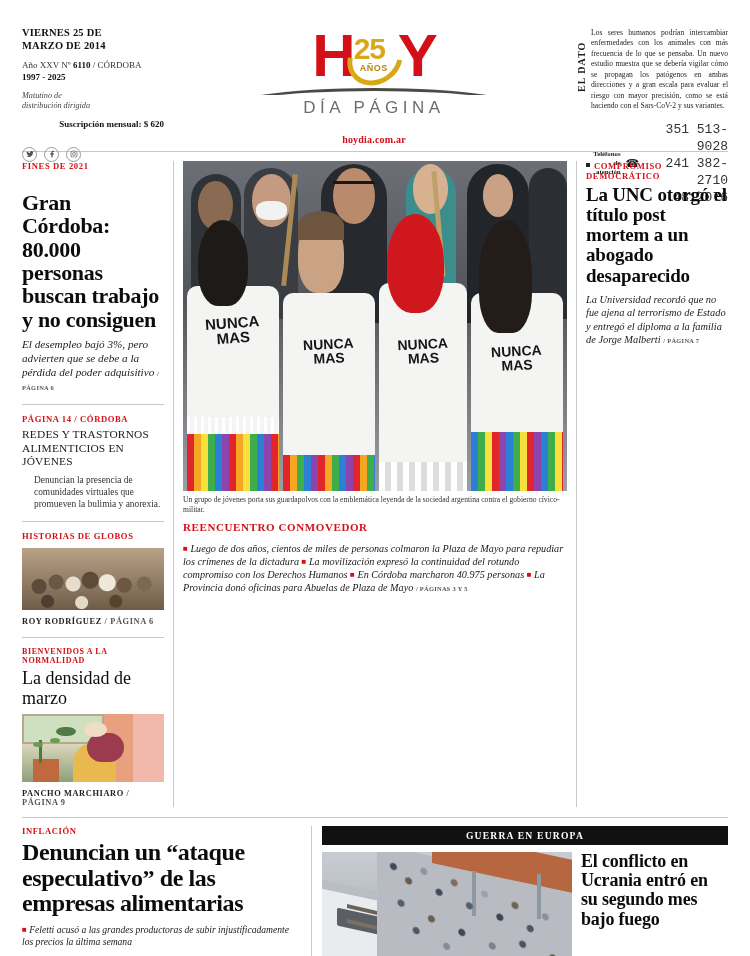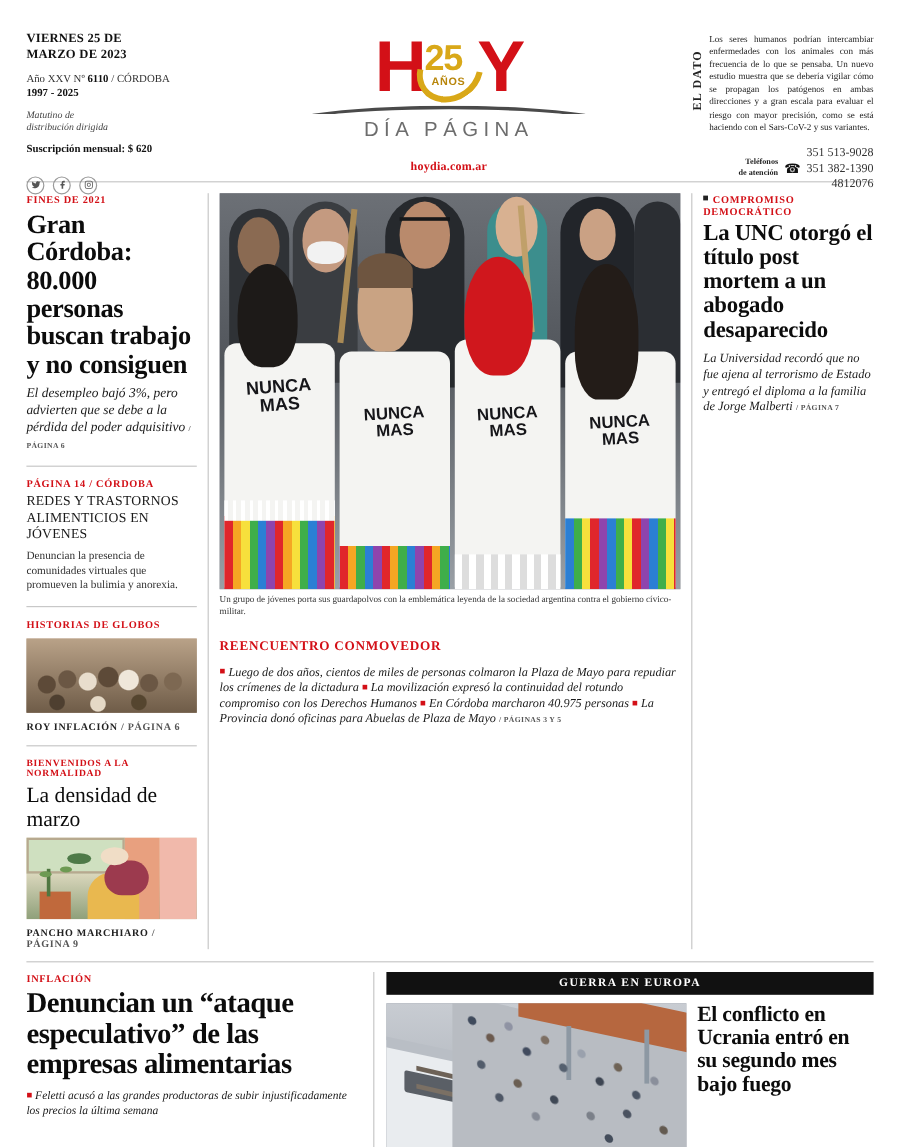--- a/index.html
+++ b/index.html
@@ -15,21 +15,21 @@
   .masthead { display: flex; padding-top: 26px; height: 145px; }
   .mh-left { width: 150px; padding-right: 8px; }
   .mh-date {
     font-family: "Liberation Serif", serif;
     font-weight: bold; font-size: 10.5px; line-height: 1.28;
     letter-spacing: .2px; color: #111;
   }
   .mh-edition { font-size: 9px; color: #333; margin-top: 7px; line-height: 1.32; }
   .mh-edition b { color: #111; margin-top: 28px; }
   .mh-italic { font-style: italic; font-size: 8.2px; color: #444; margin-top: 7px; line-height: 1.3; }
-  .mh-sub { font-weight: bold; font-size: 9px; color: #111; margin-top: 7px; }
+  .mh-sub { font-weight: bold; font-size: 9px; color: #111; margin-top: 7px; text-align: right; }
   .socials { display: flex; gap: 7px; margin-top: 18px; }
   .soc {
     width: 15px; height: 15px; border-radius: 50%;
     border: 1px solid #9a9a9a; display: flex; align-items: center;
     justify-content: center; color: #555;
   }
   .soc svg { width: 8px; height: 8px; fill: #555; }
 
   .mh-center { flex: 1; display: flex; flex-direction: column; align-items: center; padding-top: 2px; }
   .logo-wrap { position: relative; display: flex; align-items: flex-start; justify-content: center; }
@@ -76,53 +76,53 @@
   .eldato-label {
     writing-mode: vertical-rl; transform: rotate(180deg);
     font-family: "Liberation Serif", serif; font-weight: bold;
     font-size: 10px; letter-spacing: 1px; color: #222;
     height: 78px; margin-right: 4px; text-align: center;
   }
   .eldato-body { flex: 1; font-size: 7.6px; line-height: 1.38; color: #1d1d1d; text-align: justify; }
   .tel-row { display: flex; align-items: center; justify-content: flex-end; gap: 5px; margin-top: 9px; }
   .tel-label { font-weight: bold; font-size: 6.8px; color: #222; text-align: right; line-height: 1.3; }
   .tel-ico { font-size: 11px; color: #111; }
-  .tel-nums { font-size: 10px; color: #333; line-height: 1.32; text-align: right; }
+  .tel-nums { font-size: 13px; color: #333; line-height: 1.32; text-align: right; font-family: Liberation Mono, monospace; }
 
   .hr-thin { border-top: 1px solid #c8c8c8; margin: 6px 0 0; }
 
   
   .body-grid { display: flex; margin-top: 9px; }
   .col-left { width: 152px; padding-right: 9px; border-right: 1px solid #c8c8c8; }
   .col-mid { flex: 1; padding: 0 9px; }
   .col-right { width: 152px; padding-left: 9px; border-left: 1px solid #c8c8c8; }
 
   .kicker {
     font-family: "Liberation Serif", serif; font-weight: bold;
     color: #d31017; font-size: 8.6px; letter-spacing: .6px; text-transform: uppercase;
   }
   .kicker-red-sm { font-size: 8px; }
   .hl-left {
     font-family: "Liberation Serif", serif; font-weight: bold;
-    font-size: 22px; line-height: 1.06; color: #0c0c0c; margin-top: 4px;
+    font-size: 22px; line-height: 1.06; color: #0c0c0c; margin-top: 20px;
     letter-spacing: -.3px;
   }
   .deck-left {
     font-style: italic; font-size: 11.2px; line-height: 1.24;
     color: #1a1a1a; margin-top: 7px;
   }
   .pg-ref { font-style: normal; font-weight: bold; font-size: 6.4px; color: #555; letter-spacing: .3px; }
   .sep { border-top: 1px solid #c8c8c8; margin: 11px 0 9px; }
 
   .sub-head {
     font-family: "Liberation Serif", serif; font-size: 11.4px;
     color: #1a1a1a; line-height: 1.18; margin-top: 4px; text-transform: uppercase;
     letter-spacing: .2px;
   }
-  .sub-body { font-size: 9.4px; line-height: 1.3; color: #333; margin-top: 5px; }
+  .sub-body { font-size: 9.4px; line-height: 1.3; color: #333; margin-top: 5px; margin-left: 12px; }
 
   .hl-sm {
     font-family: "Liberation Serif", serif; font-size: 18px;
     line-height: 1.08; color: #0c0c0c; margin-top: 4px;
   }
   .byline {
     font-family: "Liberation Serif", serif; font-weight: bold;
     font-size: 8.4px; letter-spacing: .6px; color: #222; margin-top: 7px;
   }
   .byline .pg { color: #555; font-weight: bold; }
@@ -180,21 +180,21 @@
 </head>
 <body>
 
 <div class="page">
 
   <div class="masthead">
 
     <div class="mh-left">
       <div class="mh-date">
         <div>VIERNES 25 DE</div>
-        <div>MARZO DE 2023</div>
+        <div>MARZO DE 2014</div>
       </div>
       <div class="mh-edition">
         <div><span>Año XXV Nº </span><b>6110</b><span> / CÓRDOBA</span></div>
         <div><b>1997 - 2025</b></div>
       </div>
       <div class="mh-italic">
         <div>Matutino de</div>
         <div>distribución dirigida</div>
       </div>
       <div class="mh-sub">Suscripción mensual: $ 620</div>
@@ -237,21 +237,21 @@
       <div style="flex:1">
         <div class="eldato-body">Los seres humanos podrían intercambiar enfermedades con los animales con más frecuencia de lo que se pensaba. Un nuevo estudio muestra que se debería vigilar cómo se propagan los patógenos en ambas direcciones y a gran escala para evaluar el riesgo con mayor precisión, como se está haciendo con el Sars-CoV-2 y sus variantes.</div>
         <div class="tel-row">
           <div class="tel-label">
             <div>Teléfonos</div>
             <div>de atención</div>
           </div>
           <div class="tel-ico">☎</div>
           <div class="tel-nums">
             <div>351 513-9028</div>
-            <div>351 382-1390</div>
+            <div>241 382-2710</div>
             <div>4812076</div>
           </div>
         </div>
       </div>
     </div>
   </div>
 
   <div class="hr-thin"></div>
 
   <div class="body-grid">
@@ -283,21 +283,21 @@
             radial-gradient(circle at 36% 58%, #e8ddcd 7px, transparent 8px),
             radial-gradient(circle at 48% 52%, #5d4a38 8px, transparent 9px),
             radial-gradient(circle at 60% 56%, #efe7da 8px, transparent 9px),
             radial-gradient(circle at 72% 60%, #6b5744 7px, transparent 8px),
             radial-gradient(circle at 86% 58%, #7d6852 7px, transparent 8px),
             radial-gradient(circle at 18% 86%, #4e3f30 6px, transparent 7px),
             radial-gradient(circle at 42% 88%, #e5d9c6 6px, transparent 7px),
             radial-gradient(circle at 66% 86%, #55452f 6px, transparent 7px),
             linear-gradient(#b9a288, #6f5c48);"></div>
         </div>
-        <div class="byline"><span>ROY INFLACIÓN</span> <span class="pg">/ PÁGINA 6</span></div>
+        <div class="byline"><span>ROY RODRÍGUEZ</span> <span class="pg">/ PÁGINA 6</span></div>
       </div>
 
       <div class="sep"></div>
 
       <div>
         <div class="kicker kicker-red-sm">BIENVENIDOS A LA NORMALIDAD</div>
         <div class="hl-sm">La densidad de marzo</div>
         <div class="ph ph-illus">
           <div style="position:absolute;inset:0;background:linear-gradient(#efe3d2 0%, #d9d6bb 45%, #8fa07a 100%);"></div>
           <div style="position:absolute;left:0;top:0;width:58%;height:44%;background:#cfe0c0;border:2px solid #b7a98f;"></div>
@@ -372,21 +372,21 @@
 
         <div style="position:absolute;left:77%;top:18%;width:14%;height:34%;background:#231c18;border-radius:50% 50% 36% 36%;"></div>
         <div style="position:absolute;left:4%;top:18%;width:13%;height:26%;background:#1d1a18;border-radius:50% 50% 40% 40%;"></div>
         <div style="position:absolute;left:30%;top:16%;width:12%;height:24%;background:#c9a383;border-radius:50% 50% 40% 40%;"></div>
         <div style="position:absolute;left:30%;top:15%;width:12%;height:9%;background:#6e5540;border-radius:50% 50% 0 0;"></div>
       </div>
 
       <div class="caption">Un grupo de jóvenes porta sus guardapolvos con la emblemática leyenda de la sociedad argentina contra el gobierno cívico-militar.</div>
 
       <div>
-        <div class="kicker" style="font-size:11px;margin-top:18px;">REENCUENTRO CONMOVEDOR</div>
+        <div class="kicker" style="font-size:11px;margin-top:6px;">REENCUENTRO CONMOVEDOR</div>
         <div class="deck-main">
           <span class="bull">■</span>
           <span>Luego de dos años, cientos de miles de personas colmaron la Plaza de Mayo para repudiar los crímenes de la dictadura</span>
           <span class="bull">■</span>
           <span>La movilización expresó la continuidad del rotundo compromiso con los Derechos Humanos</span>
           <span class="bull">■</span>
           <span>En Córdoba marcharon 40.975 personas</span>
           <span class="bull">■</span>
           <span>La Provincia donó oficinas para Abuelas de Plaza de Mayo</span>
           <span class="pg-ref">/ PÁGINAS 3 Y 5</span>

